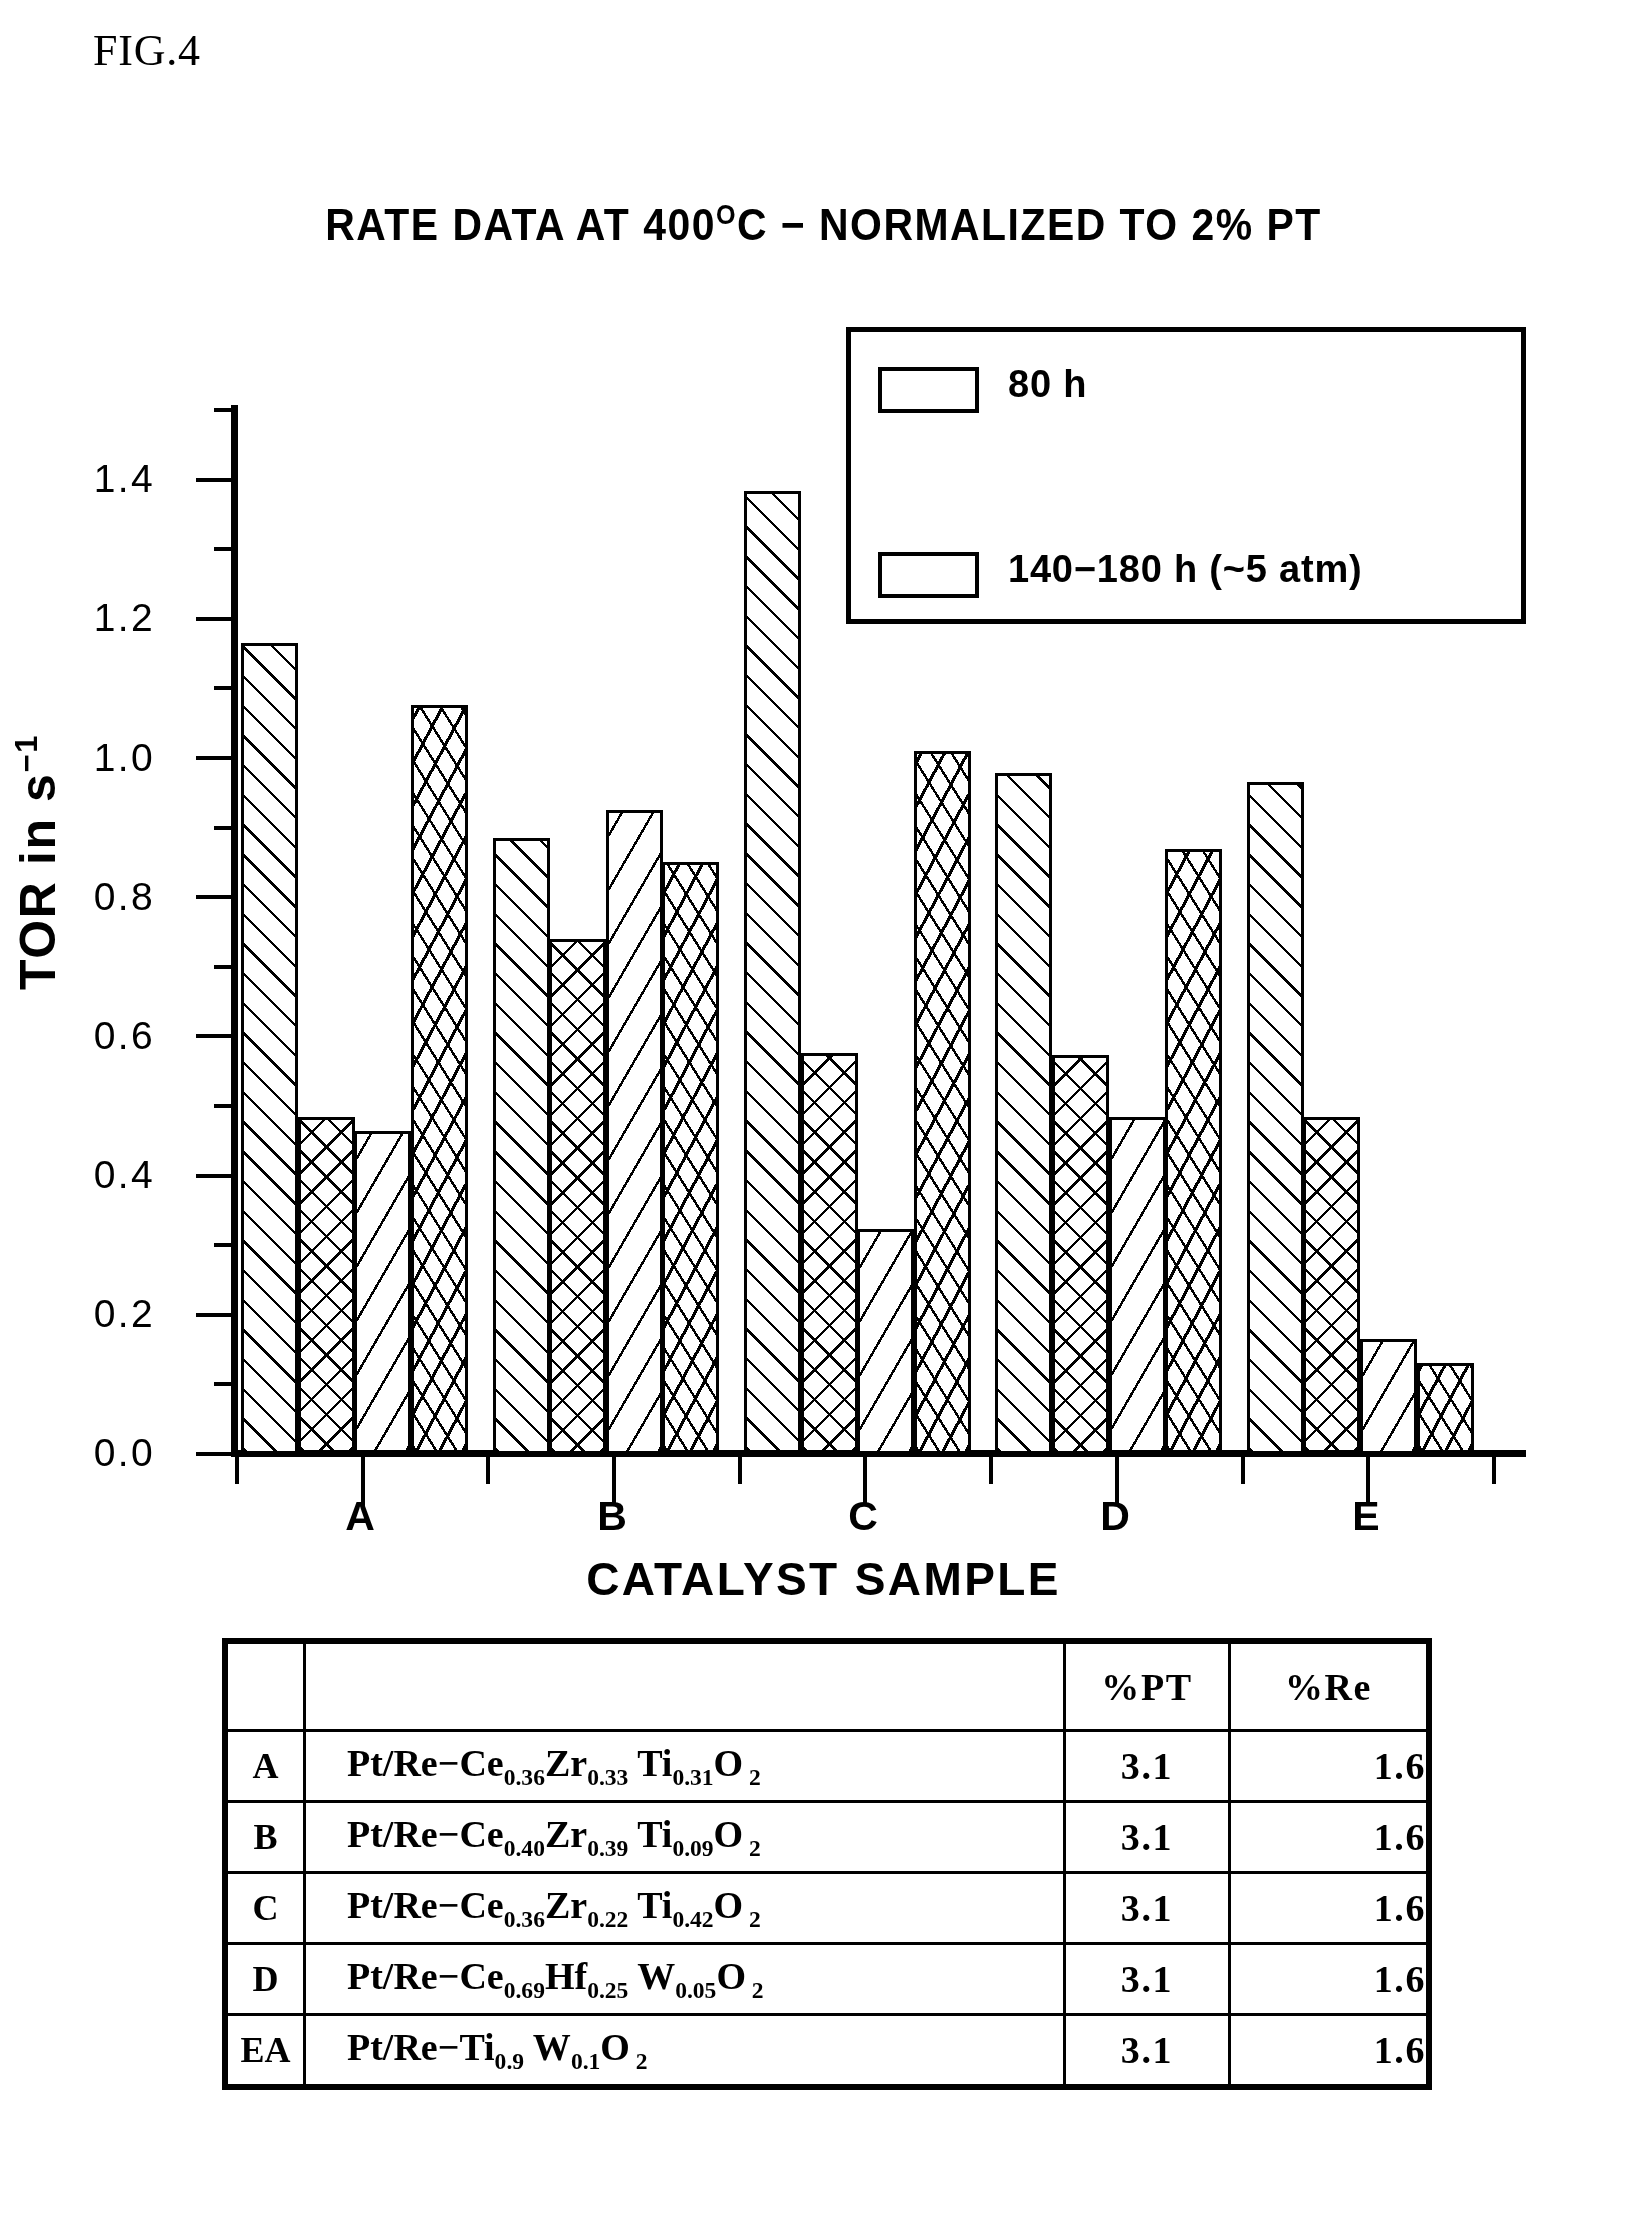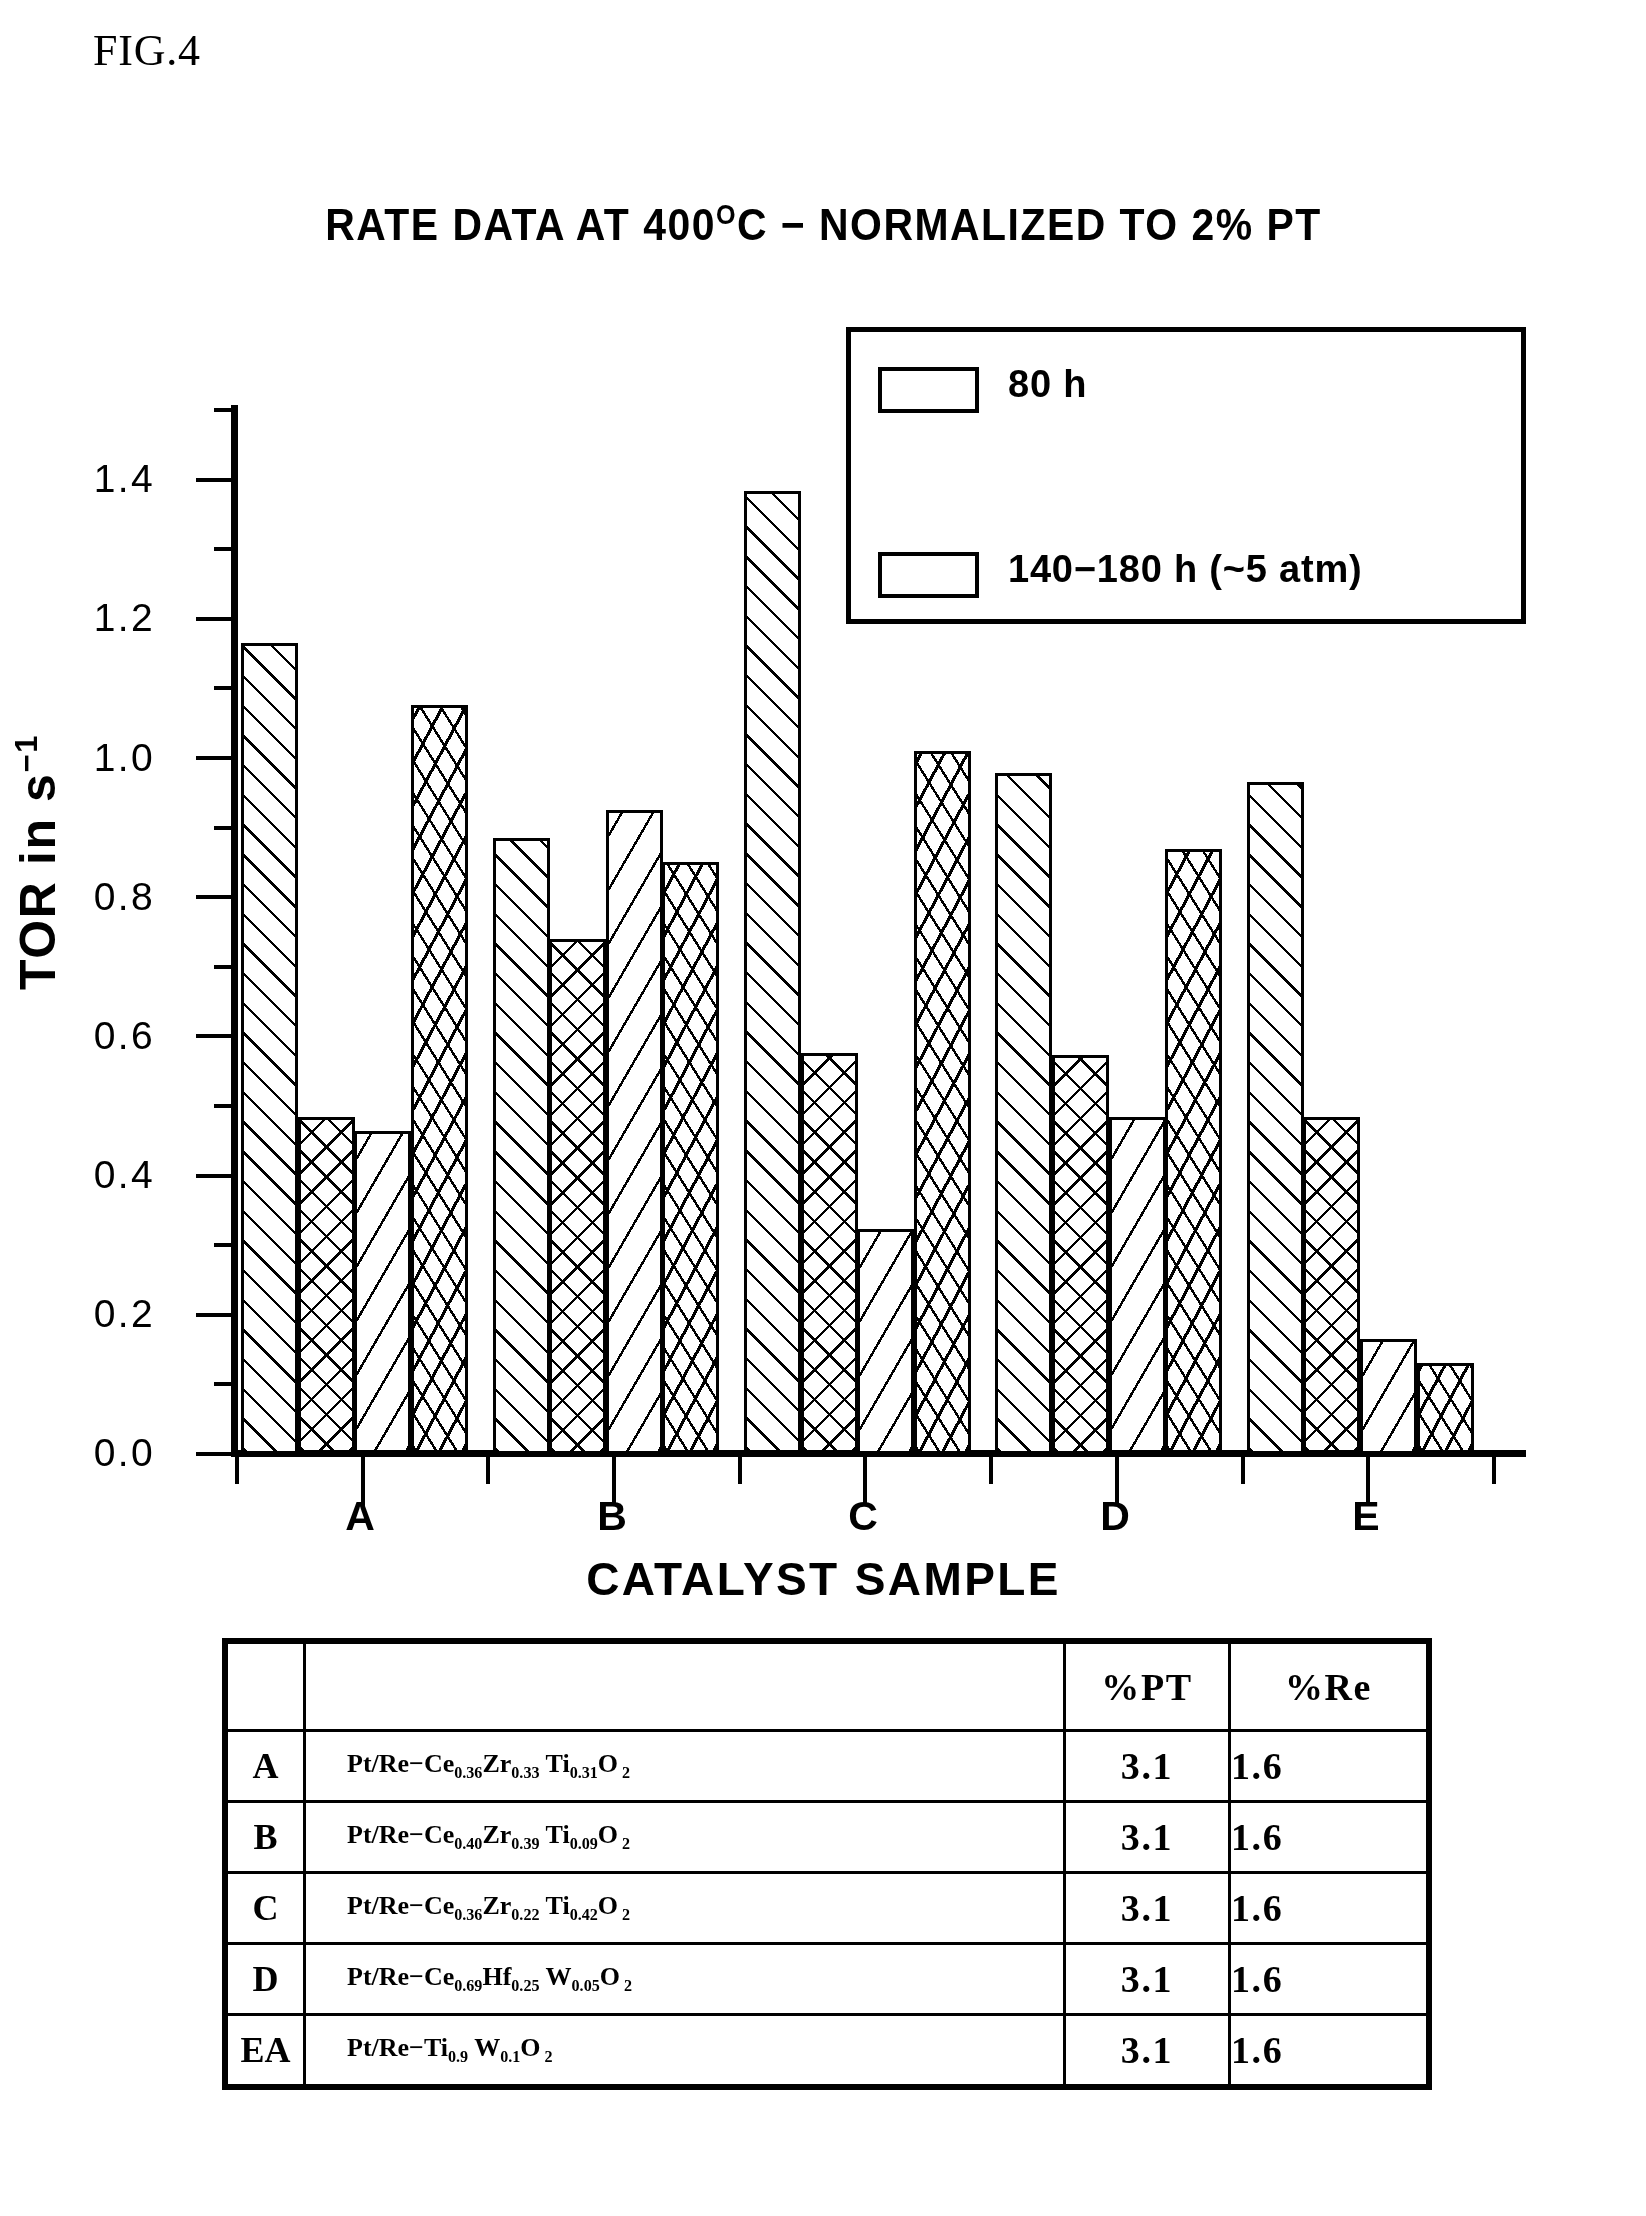--- a/index.html
+++ b/index.html
@@ -74,23 +74,23 @@
             font-weight:bold;letter-spacing:0.8px;white-space:nowrap;}
 
   
   #table-wrap{position:absolute;left:222px;top:1638px;width:1210px;}
   table{border-collapse:collapse;width:100%;
         font-size:36px;font-weight:bold;}
   table, td, th{border:3.9px solid #000;font-family:Liberation Serif, serif;}
   #table-wrap table{border:6.3px solid #000;}
   td,th{padding:0;height:68px;vertical-align:middle;}
   .c-id{width:75px;text-align:center;font-size:36px;}
-  .c-formula{text-align:left;padding-left:41px;font-size:26px;white-space:nowrap;}
+  .c-formula{text-align:left;padding-left:41px;font-size:38px;white-space:nowrap;}
   .c-num{width:162px;text-align:center;font-size:38px;letter-spacing:1.6px;}
-  .c-num2{width:195px;text-align:left;font-size:38px;letter-spacing:1.6px;}
+  .c-num2{width:195px;text-align:right;font-size:38px;letter-spacing:1.6px;}
   sub{font-size:.62em;vertical-align:sub;letter-spacing:0;}
   .hdr-row td{height:85px;}
 </style>
 </head>
 <body>
 
 <div id="fig-label">FIG.4</div>
 
 <div id="chart-title"><span>RATE DATA AT 400</span><span class="deg">O</span><span>C − NORMALIZED TO 2% PT</span></div>
 

